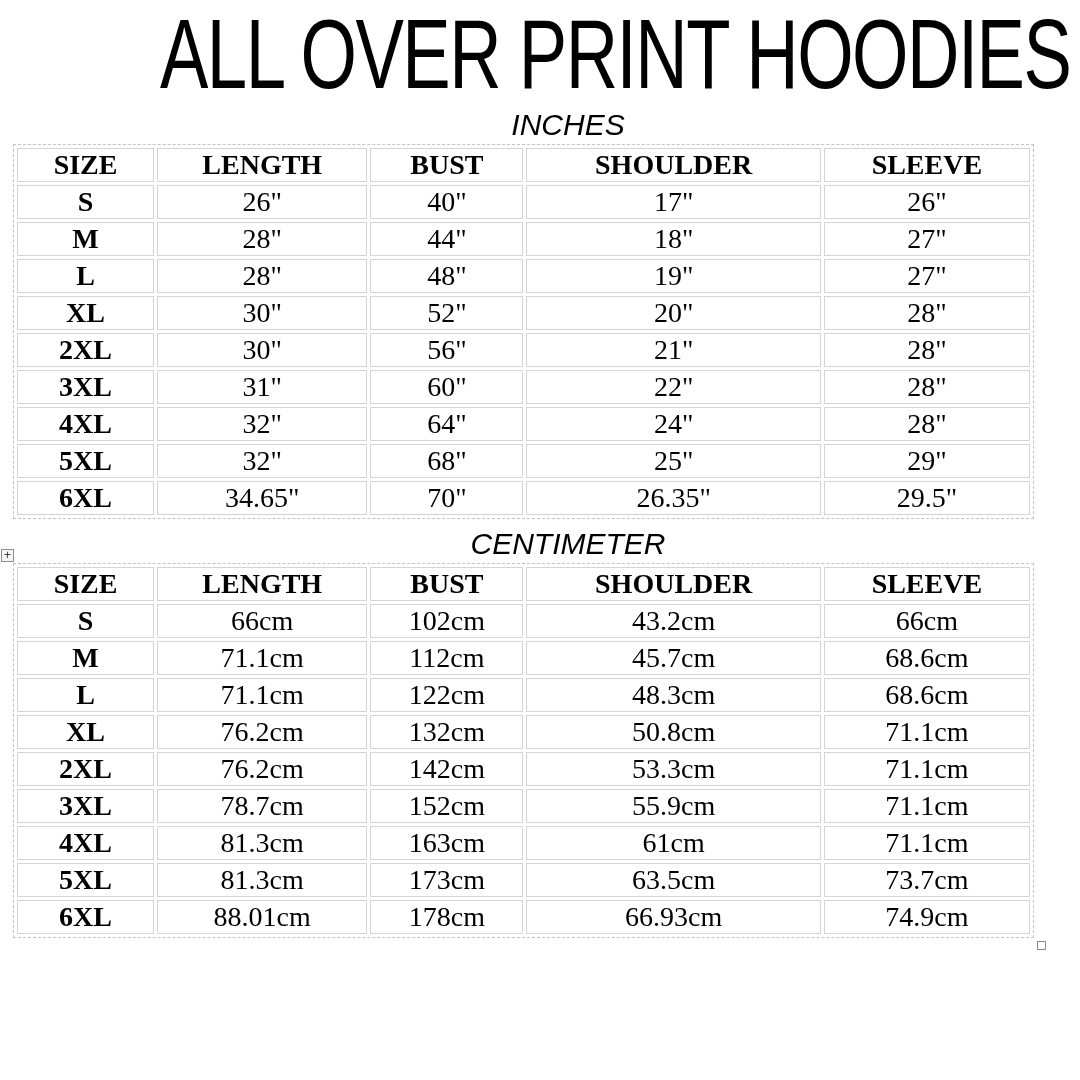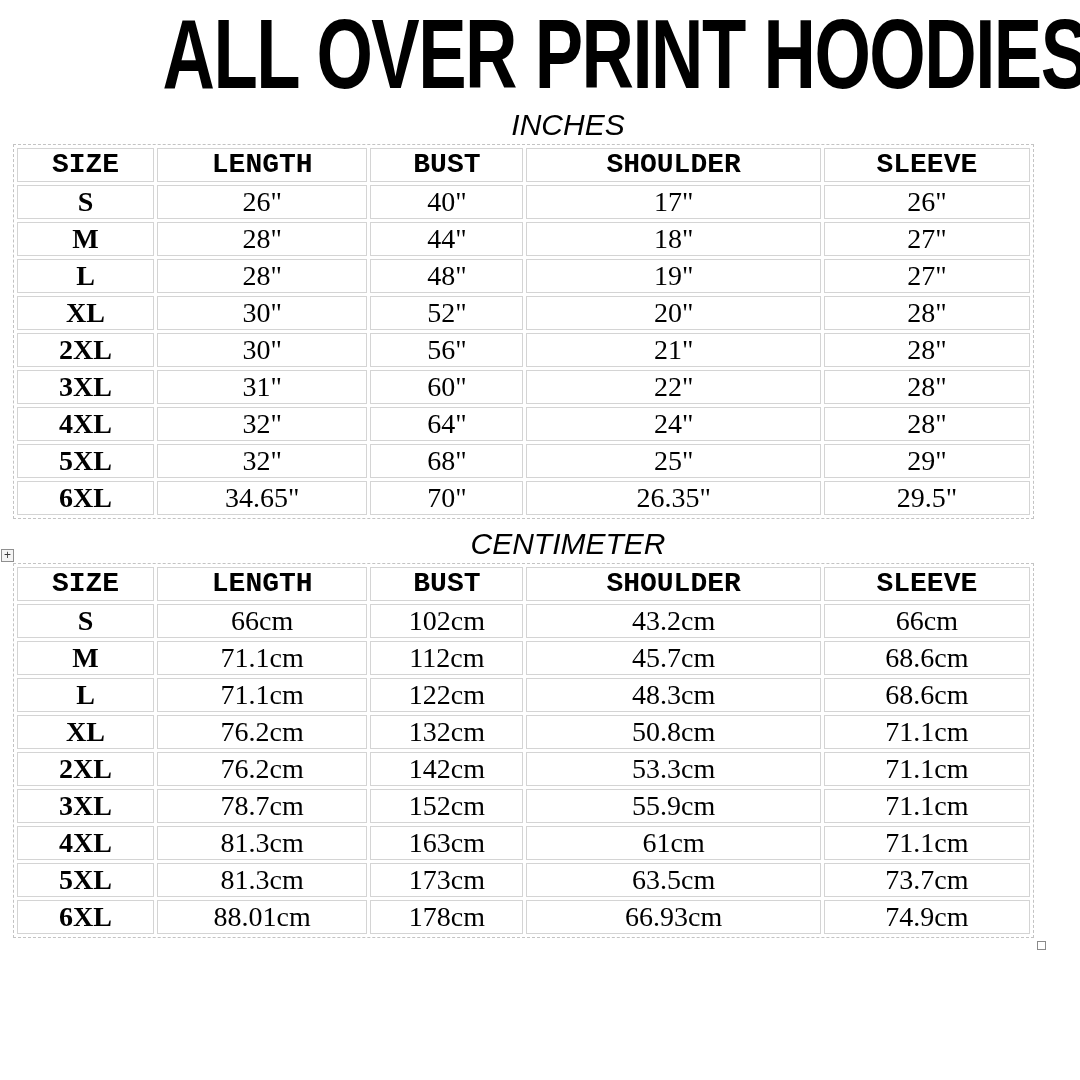--- a/index.html
+++ b/index.html
@@ -14,21 +14,21 @@
     overflow: hidden;
     font-family: "Liberation Serif", serif;
     color: #000000;
   }
   .page-title {
     margin: 8px 0 0 0;
     height: 92px;
     line-height: 92px;
     text-align: left;
     font-family: "Liberation Sans", sans-serif;
-    font-weight: 700;
+    font-weight: 400;
     font-size: 98px;
     letter-spacing: -2px;
     white-space: nowrap;
   }
   .page-title .condense {
     display: inline-block;
     transform: scaleX(0.74);
     transform-origin: center center;
   }
   .unit-label {
@@ -57,21 +57,21 @@
     height: 32px;
     line-height: 32px;
     padding: 0;
     text-align: center;
     font-size: 28px;
     font-family: "Liberation Serif", serif;
     overflow: hidden;
     white-space: nowrap;
     background: #ffffff;
   }
-  table.size-table th { font-weight: 700; font-family: Liberation Mono, monospace; }
+  table.size-table th { font-weight: 700; }
   table.size-table td.size-col { font-weight: 700; }
   .table-move-handle {
     position: absolute;
     left: 1px;
     top: 549px;
     width: 13px;
     height: 13px;
     box-sizing: border-box;
     border: 1px solid #8f8f8f;
     background: #f5f5f5;

